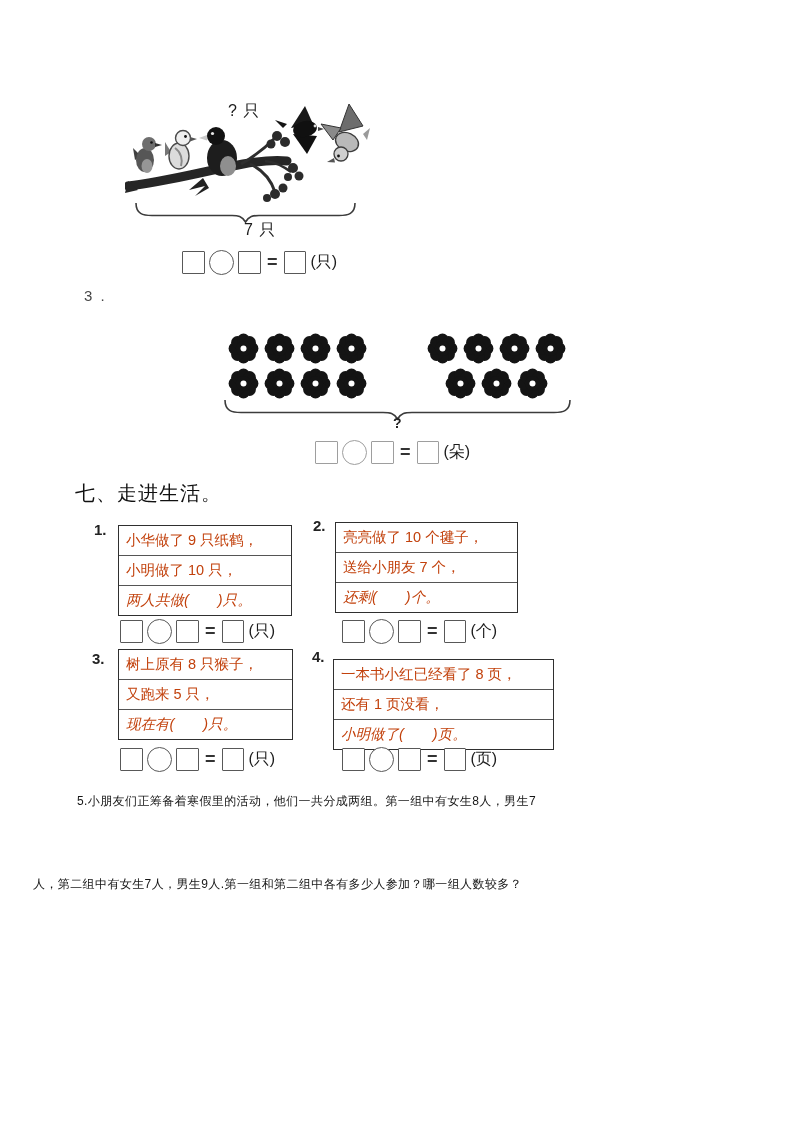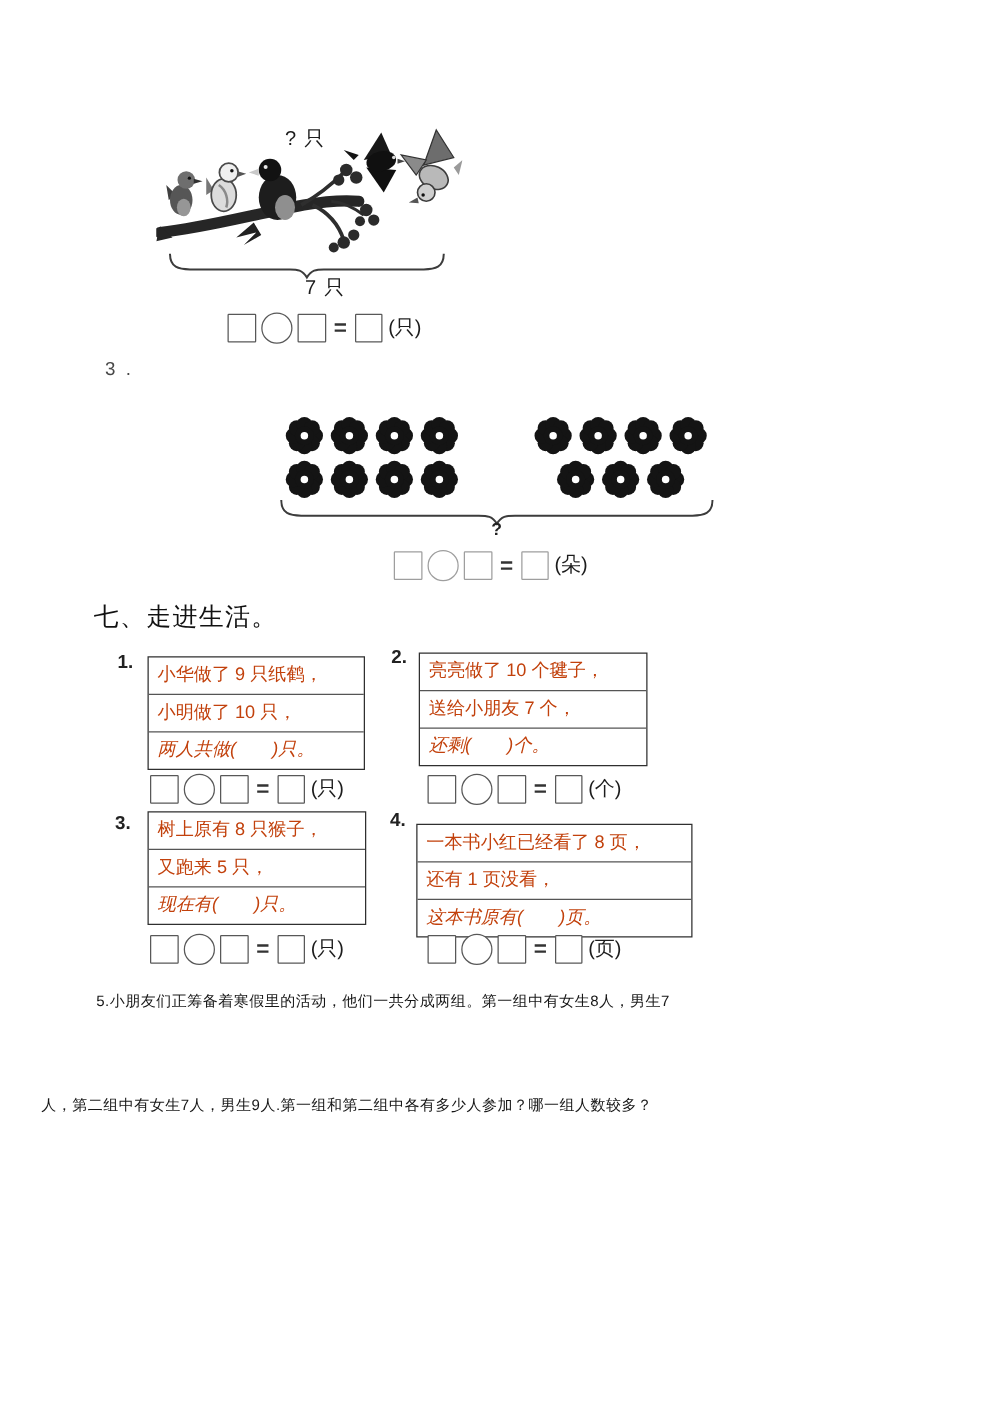--- a/index.html
+++ b/index.html
@@ -247,21 +247,21 @@
     <span class="sq"></span>
     <span class="eqs">=</span>
     <span class="sq ans"></span>
     <span class="unit">(只)</span>
   </div>
 
   <div class="abs qnum" style="left:312px;top:648px;">4.</div>
   <div class="abs wordbox" style="left:333px;top:647px;width:219px;margin-top:12px;">
     <div class="wrow">一本书小红已经看了 8 页，</div>
     <div class="wrow">还有 1 页没看，</div>
-    <div class="wrow">这本书原有(　　)页。</div>
+    <div class="wrow">小明做了(　　)页。</div>
   </div>
   <div class="abs equation" style="left:342px;top:747px;">
     <span class="sq"></span>
     <span class="ci"></span>
     <span class="sq"></span>
     <span class="eqs">=</span>
     <span class="sq ans"></span>
     <span class="unit">(页)</span>
   </div>
 

